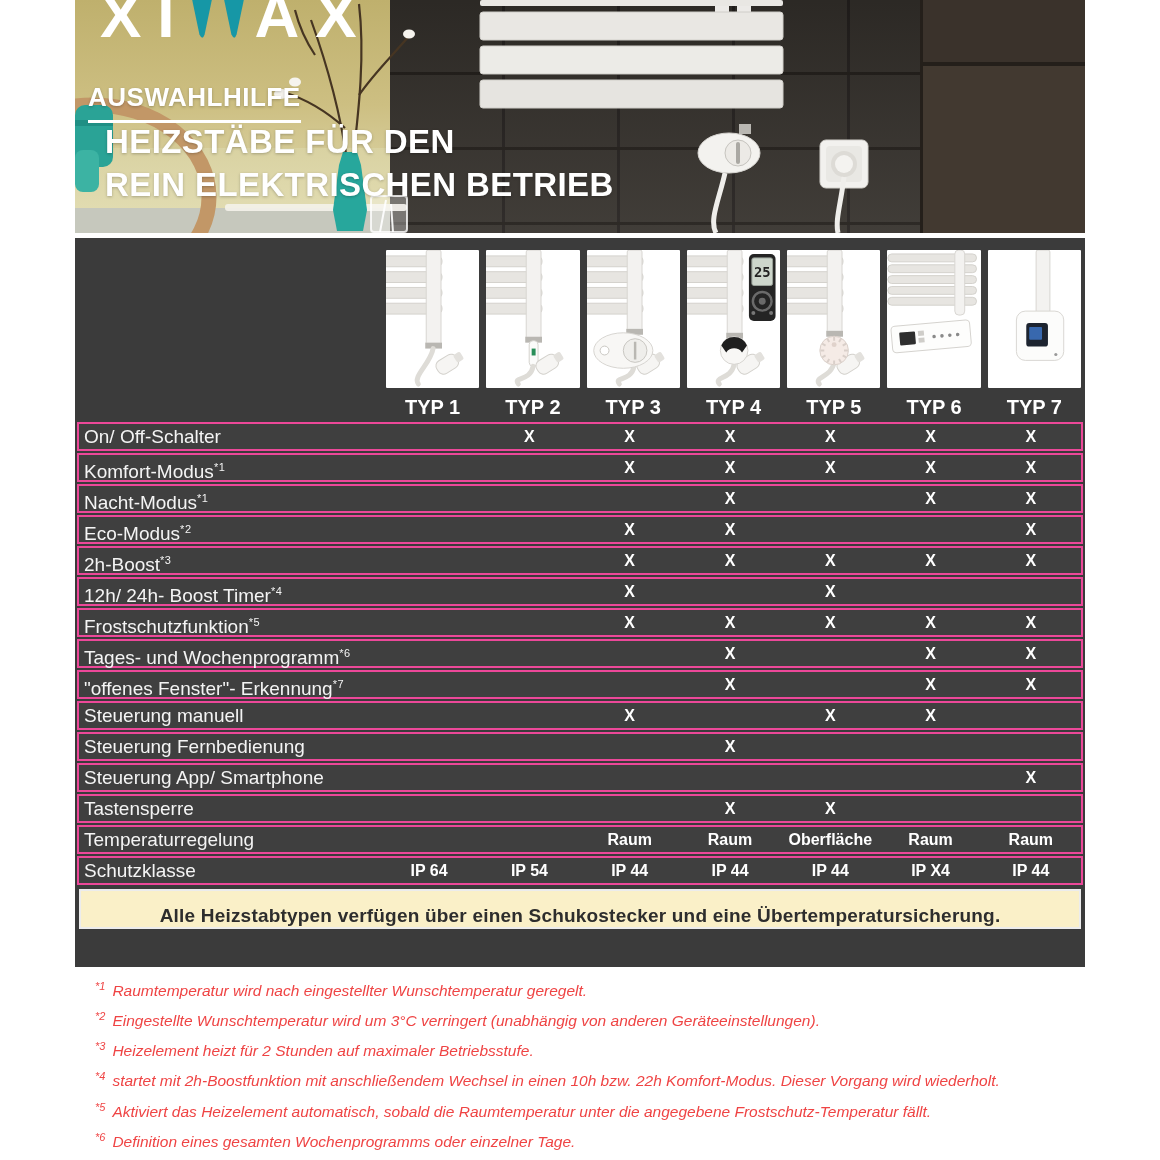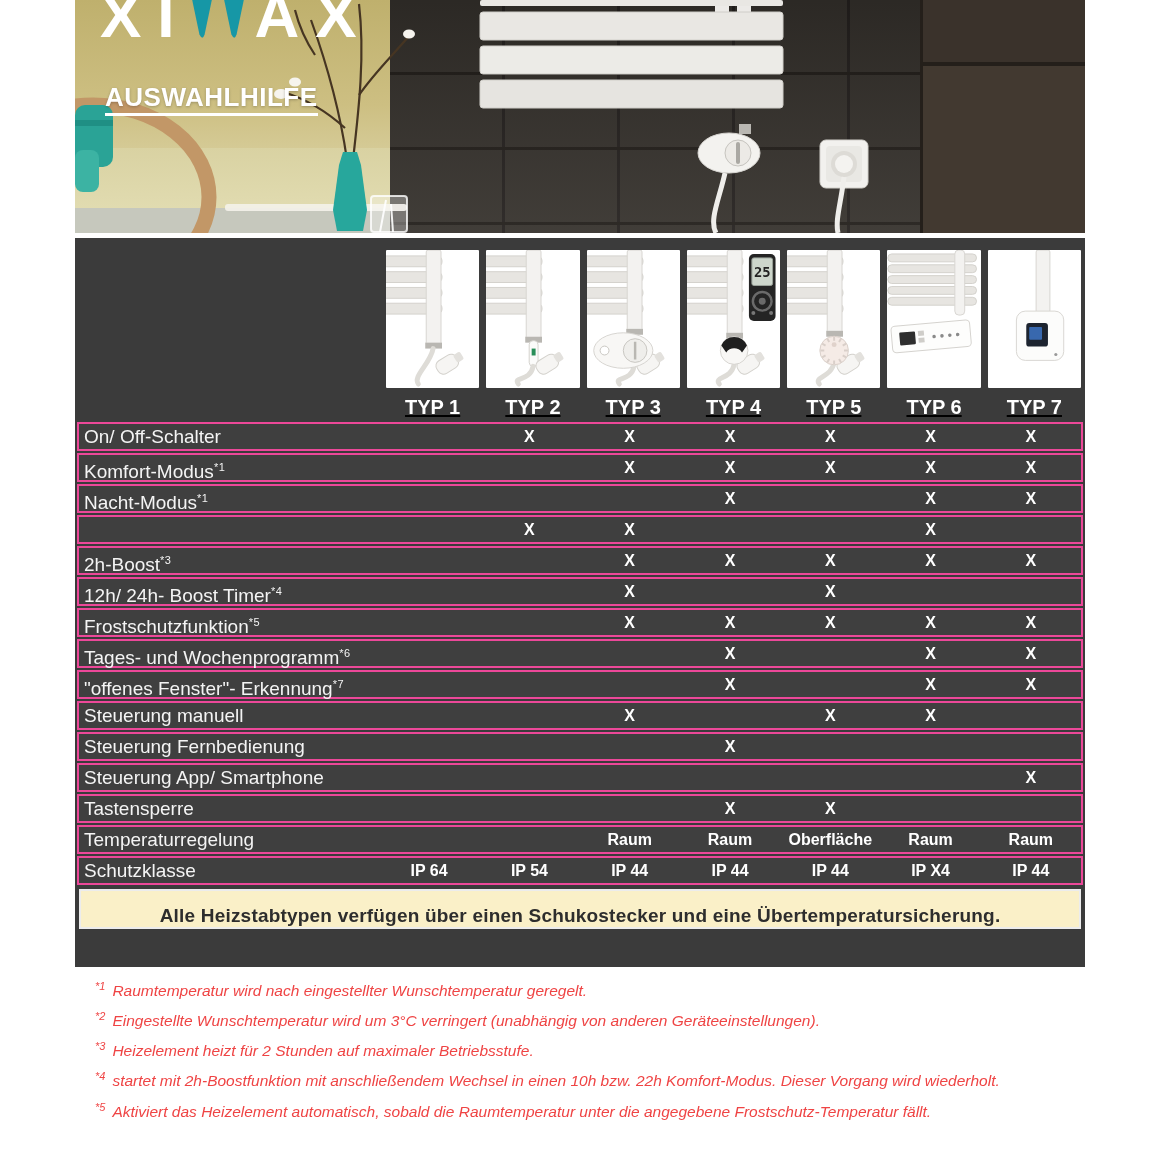--- a/index.html
+++ b/index.html
@@ -20,29 +20,29 @@
             linear-gradient(180deg, rgba(0,0,0,0.20), rgba(255,255,255,0.05)),
             repeating-linear-gradient(to bottom, transparent 0 72px, #231f1b 72px 75px),
             repeating-linear-gradient(to right, transparent 0 112px, #262220 112px 115px); }
   .hero-cabinet { position:absolute; left:845px; top:0; width:165px; height:233px;
           border-left:3px solid #241f1a;
           background:linear-gradient(180deg,#3a322b 0 62px,#241f1a 62px 66px,#423930 66px 100%); }
   .hero-art { position:absolute; left:0; top:0; width:1010px; height:233px; }
   .logo { position:absolute; left:25px; top:-16px; display:flex; align-items:flex-start;
           color:#fff; font-size:62px; font-weight:700; letter-spacing:16px; line-height:64px; }
   .logo .m-svg { width:66px; height:56px; margin:4px 4px 0 -6px; }
-  .hero-subtitle { position:absolute; left:30px; top:82px; color:#fff; font-size:26px; font-weight:700;
-          letter-spacing:0.5px; border-bottom:3px solid #fff; padding-bottom:0;
+  .hero-subtitle { position:absolute; left:13px; top:82px; color:#fff; font-size:26px; font-weight:700;
+          letter-spacing:0.5px; border-bottom:3px solid #fff; padding-bottom:7px;
           text-shadow:0 1px 3px rgba(0,0,0,0.25); }
   .hero-title { position:absolute; left:30px; top:120px; color:#fff; font-size:33px; font-weight:700;
           line-height:43px; letter-spacing:0.4px; text-shadow:0 1px 3px rgba(0,0,0,0.25); white-space:nowrap; }
   
   .board { position:absolute; left:75px; top:238px; width:1006px; height:697px;
            background:#3b3b3b; padding:12px 2px 20px 2px; }
-  .g-row { display:grid; grid-template-columns:300px repeat(7,1fr); column-gap:7px; padding:0 2px;text-decoration:underline; }
+  .g-row { display:grid; grid-template-columns:300px repeat(7,1fr); column-gap:7px; padding:0 2px; }
   .prod-box { height:138px; background:#ffffff; border-radius:1px; overflow:hidden; }
   .prod-box svg { display:block; width:100%; height:100%; }
   .typ-row { margin-top:4px; }
   .typ-label { text-align:center; color:#fff; font-size:20px; font-weight:700; line-height:30px; white-space:nowrap; }
   .m-row { display:grid; grid-template-columns:300px repeat(7,1fr); height:25px;
            border:2px solid #ec4899; margin-bottom:2px; background:#3f3f3f; }
   .m-label { color:#f4f4f4; font-size:19px; line-height:25px; padding-left:5px; white-space:nowrap; }
   .m-label sup { font-size:11px; vertical-align:super; letter-spacing:0.5px; }
   .m-cell { color:#fff; text-align:center; font-size:16px; font-weight:700; line-height:25px; white-space:nowrap; }
   .m-cell.small { font-size:16px; }
@@ -127,20 +127,24 @@
 
     <div class="logo">
       <span>XI</span>
         <svg class="m-svg" viewBox="0 0 64 54">
           <path d="M5,2 H28 L19,45 Q17,51 14,45 Z" fill="#1697a6"></path>
           <path d="M36,2 H59 L50,45 Q48,51 45,45 Z" fill="#1697a6"></path>
         </svg>
         <span>AX</span>
     </div>
     <div class="hero-subtitle">AUSWAHLHILFE</div>
+    <div class="hero-title">
+      <div>HEIZSTÄBE FÜR DEN</div>
+      <div>REIN ELEKTRISCHEN BETRIEB</div>
+    </div>
   </div>
 
   <div class="board">
     <div class="g-row" id="products-row">
         <div></div>
         <div class="prod-box">
           <svg viewBox="0 0 93 140">
             <rect x="-8" y="6" width="64" height="11" rx="5" fill="#e7e5e1" stroke="#d3d1cc"></rect>
             <rect x="-8" y="22" width="64" height="11" rx="5" fill="#e7e5e1" stroke="#d3d1cc"></rect>
             <rect x="-8" y="38" width="64" height="11" rx="5" fill="#e7e5e1" stroke="#d3d1cc"></rect>
@@ -308,20 +312,21 @@
           <div class="m-label"><span>Nacht-Modus</span><sup>*1</sup></div>
           <div class="m-cell"></div>
           <div class="m-cell"></div>
           <div class="m-cell"></div>
           <div class="m-cell">X</div>
           <div class="m-cell"></div>
           <div class="m-cell">X</div>
           <div class="m-cell">X</div>
         </div>
         <div class="m-row">
+          <div class="m-label"><span>Eco-Modus</span><sup>*2</sup></div>
           <div class="m-cell"></div>
           <div class="m-cell"></div>
           <div class="m-cell">X</div>
           <div class="m-cell">X</div>
           <div class="m-cell"></div>
           <div class="m-cell"></div>
           <div class="m-cell">X</div>
         </div>
         <div class="m-row">
           <div class="m-label"><span>2h-Boost</span><sup>*3</sup></div>
@@ -438,15 +443,16 @@
       <span>Alle Heizstabtypen verfügen über einen Schukostecker und eine Übertemperatursicherung.</span>
     </div>
   </div>
 
   <div class="footnotes" id="footnotes">
       <div class="fn"><sup>*1</sup><span>Raumtemperatur wird nach eingestellter Wunschtemperatur geregelt.</span></div>
       <div class="fn"><sup>*2</sup><span>Eingestellte Wunschtemperatur wird um 3°C verringert (unabhängig von anderen Geräteeinstellungen).</span></div>
       <div class="fn"><sup>*3</sup><span>Heizelement heizt für 2 Stunden auf maximaler Betriebsstufe.</span></div>
       <div class="fn"><sup>*4</sup><span>startet mit 2h-Boostfunktion mit anschließendem Wechsel in einen 10h bzw. 22h Komfort-Modus. Dieser Vorgang wird wiederholt.</span></div>
       <div class="fn"><sup>*5</sup><span>Aktiviert das Heizelement automatisch, sobald die Raumtemperatur unter die angegebene Frostschutz-Temperatur fällt.</span></div>
+      <div class="fn"><sup>*6</sup><span>Definition eines gesamten Wochenprogramms oder einzelner Tage.</span></div>
       <div class="fn"></div>
     </div>
 </div>
 
 </body></html>

